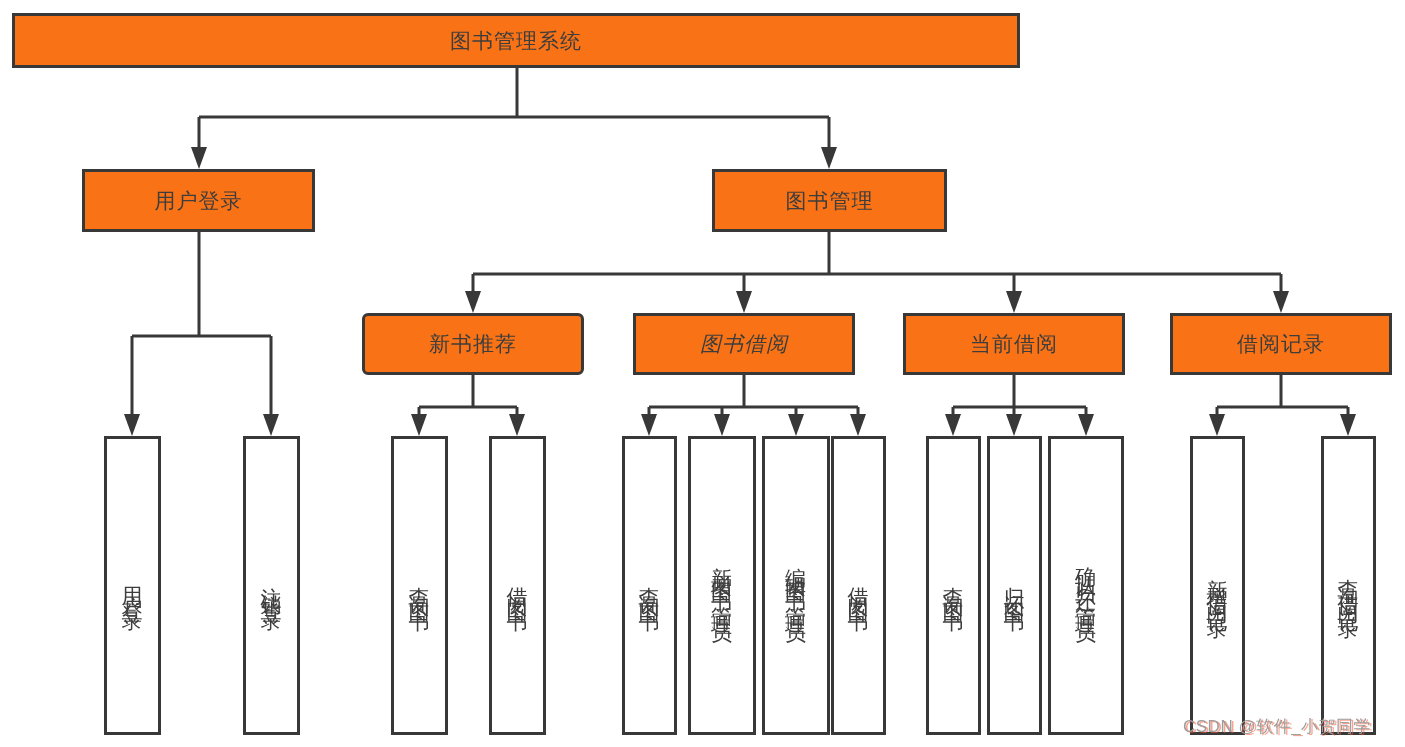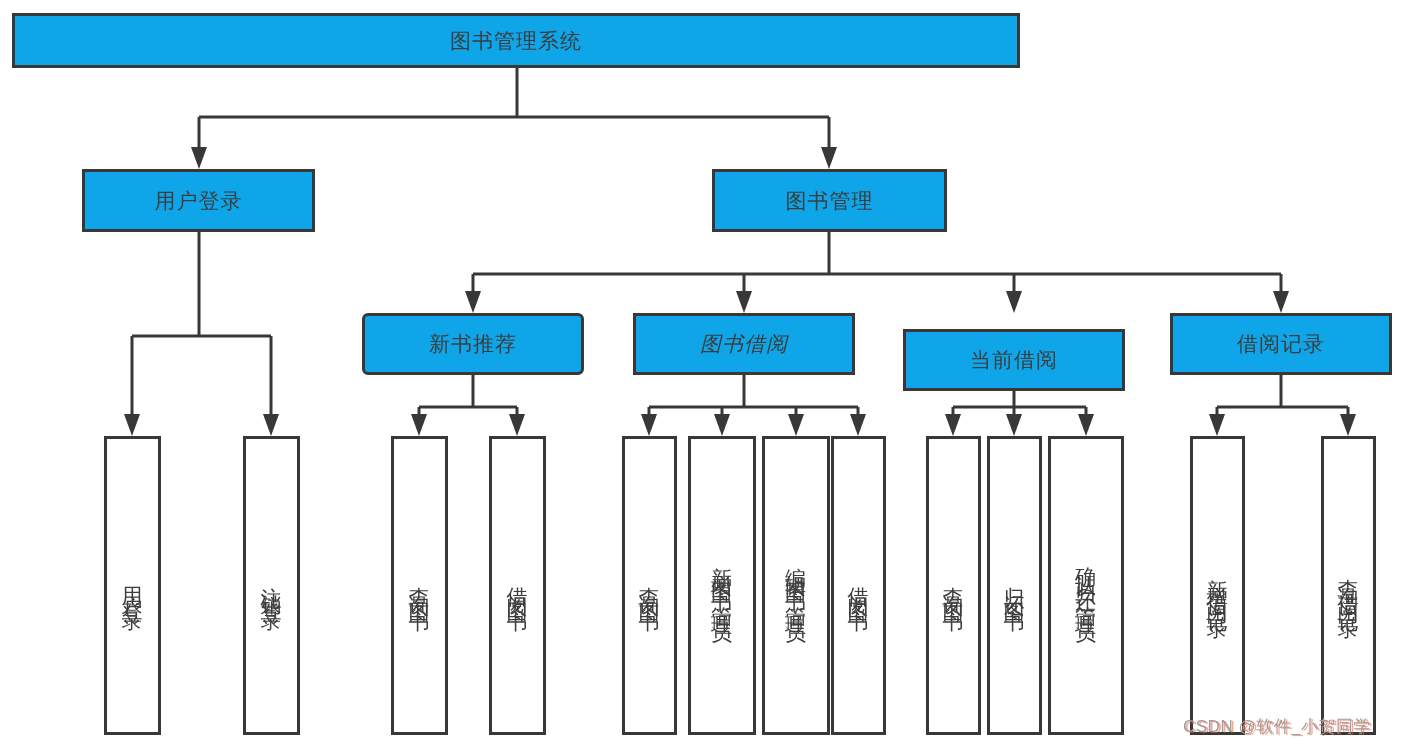--- a/index.html
+++ b/index.html
@@ -8,21 +8,21 @@
     width:1405px;height:747px;
     background:#ffffff;
     font-family:"Liberation Sans", sans-serif;
     overflow:hidden;
   }
   .wires{position:absolute;left:0;top:0;width:1405px;height:747px;}
   .node{
     position:absolute;
     box-sizing:border-box;
     border:3px solid #383838;
-    background:#0ea5e9;
+    background:#f97316;
     display:flex;align-items:center;justify-content:center;
     color:#3d3d3d;
     font-size:21px;
     letter-spacing:1px;
     white-space:nowrap;
   }
   .vnode{
     position:absolute;
     box-sizing:border-box;
     border:3px solid #383838;
@@ -103,21 +103,21 @@
   <div class="node" style="left:712px;top:169px;width:235px;height:63px;">
     <span>图书管理</span>
   </div>
 
   <div class="node" style="left:362px;top:313px;width:222px;height:62px;border-radius:6px;">
     <span>新书推荐</span>
   </div>
   <div class="node" style="left:633px;top:313px;width:222px;height:62px;font-style:italic;">
     <span>图书借阅</span>
   </div>
-  <div class="node" style="left:903px;top:313px;width:222px;height:62px;margin-top:16px;">
+  <div class="node" style="left:903px;top:313px;width:222px;height:62px;">
     <span>当前借阅</span>
   </div>
   <div class="node" style="left:1170px;top:313px;width:222px;height:62px;">
     <span>借阅记录</span>
   </div>
 
   <div class="vnode" style="left:104px;top:436px;width:57px;height:299px;">
     <span class="vtext">用户登录</span>
   </div>
   <div class="vnode" style="left:243px;top:436px;width:57px;height:299px;">

